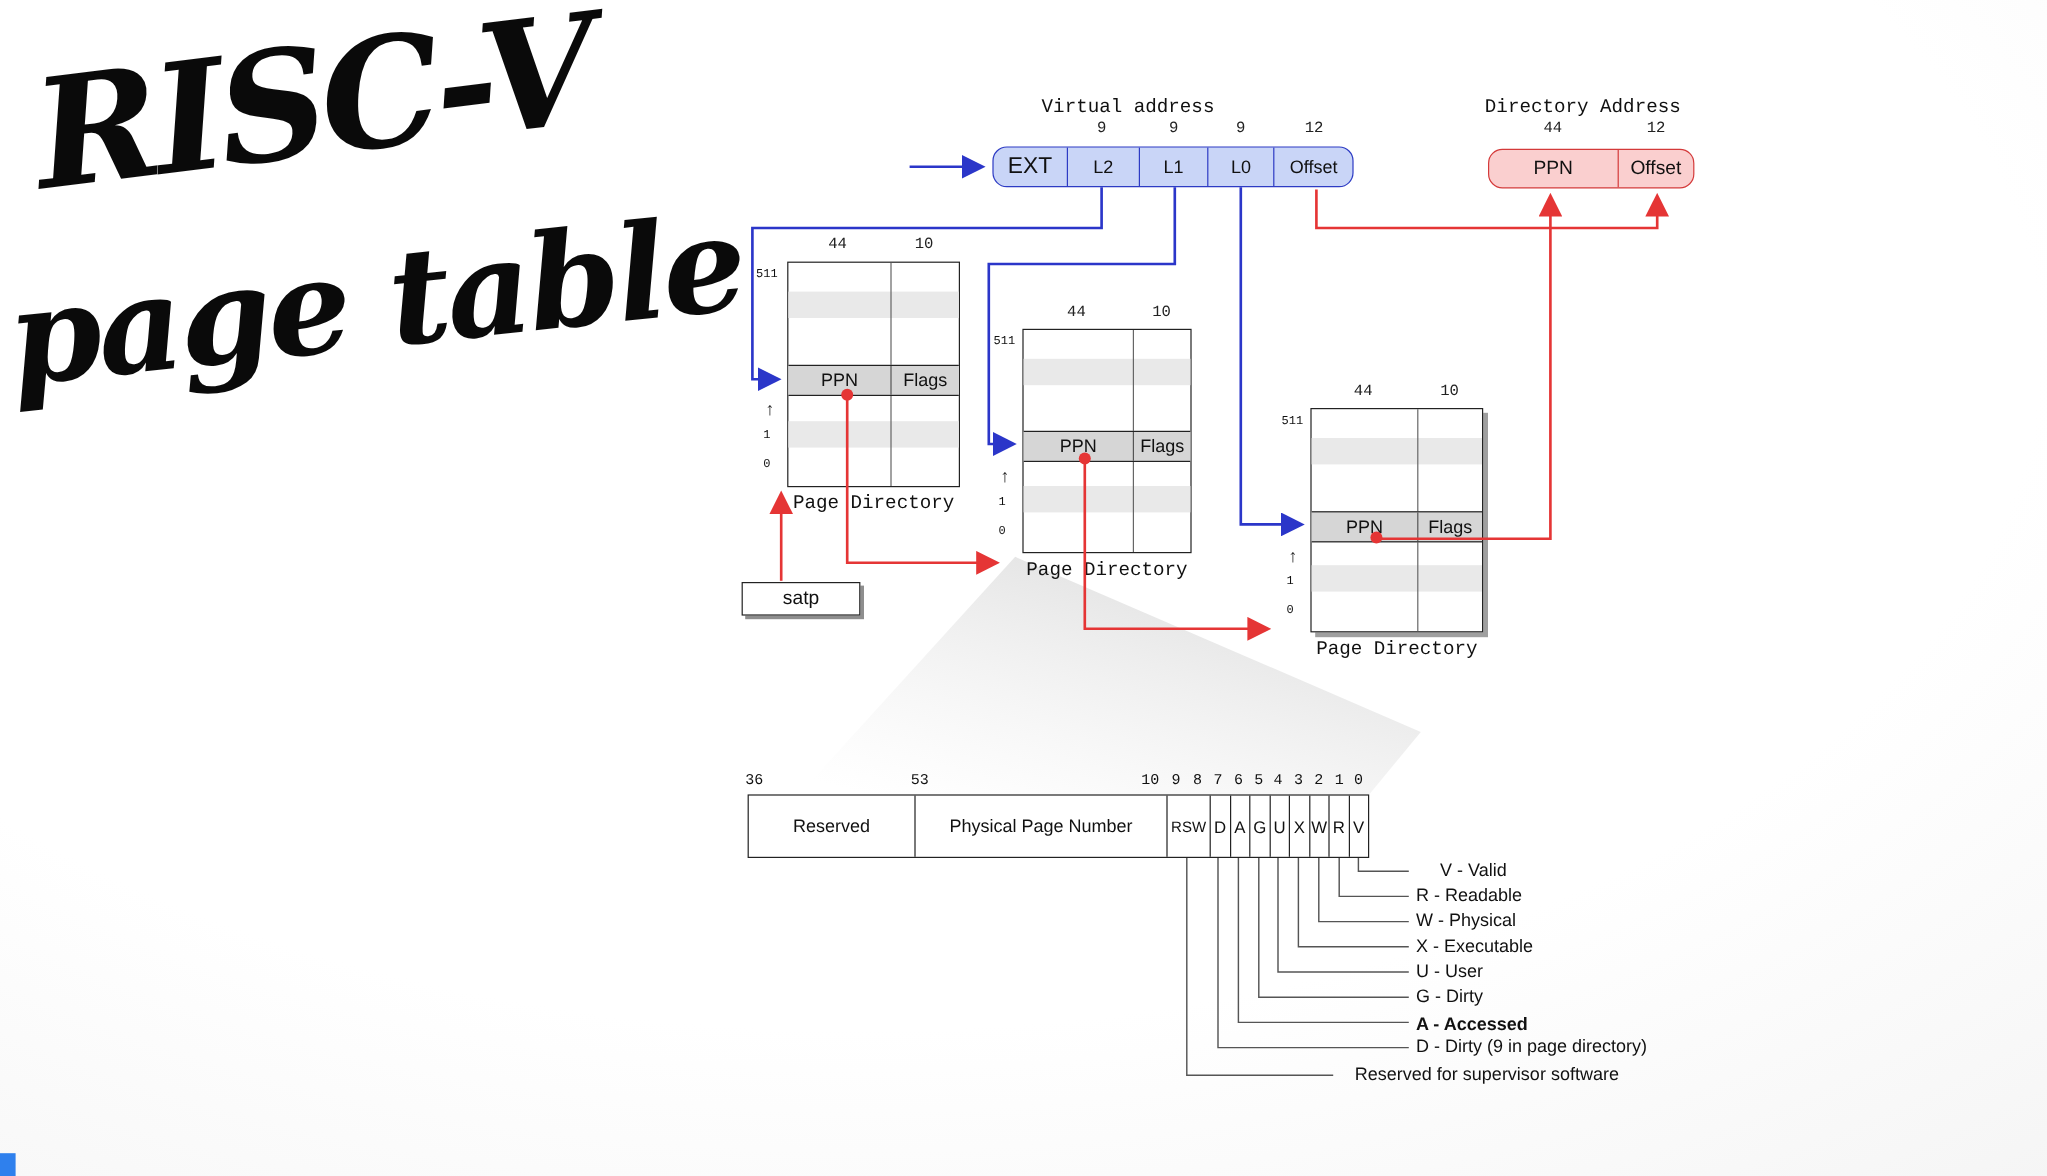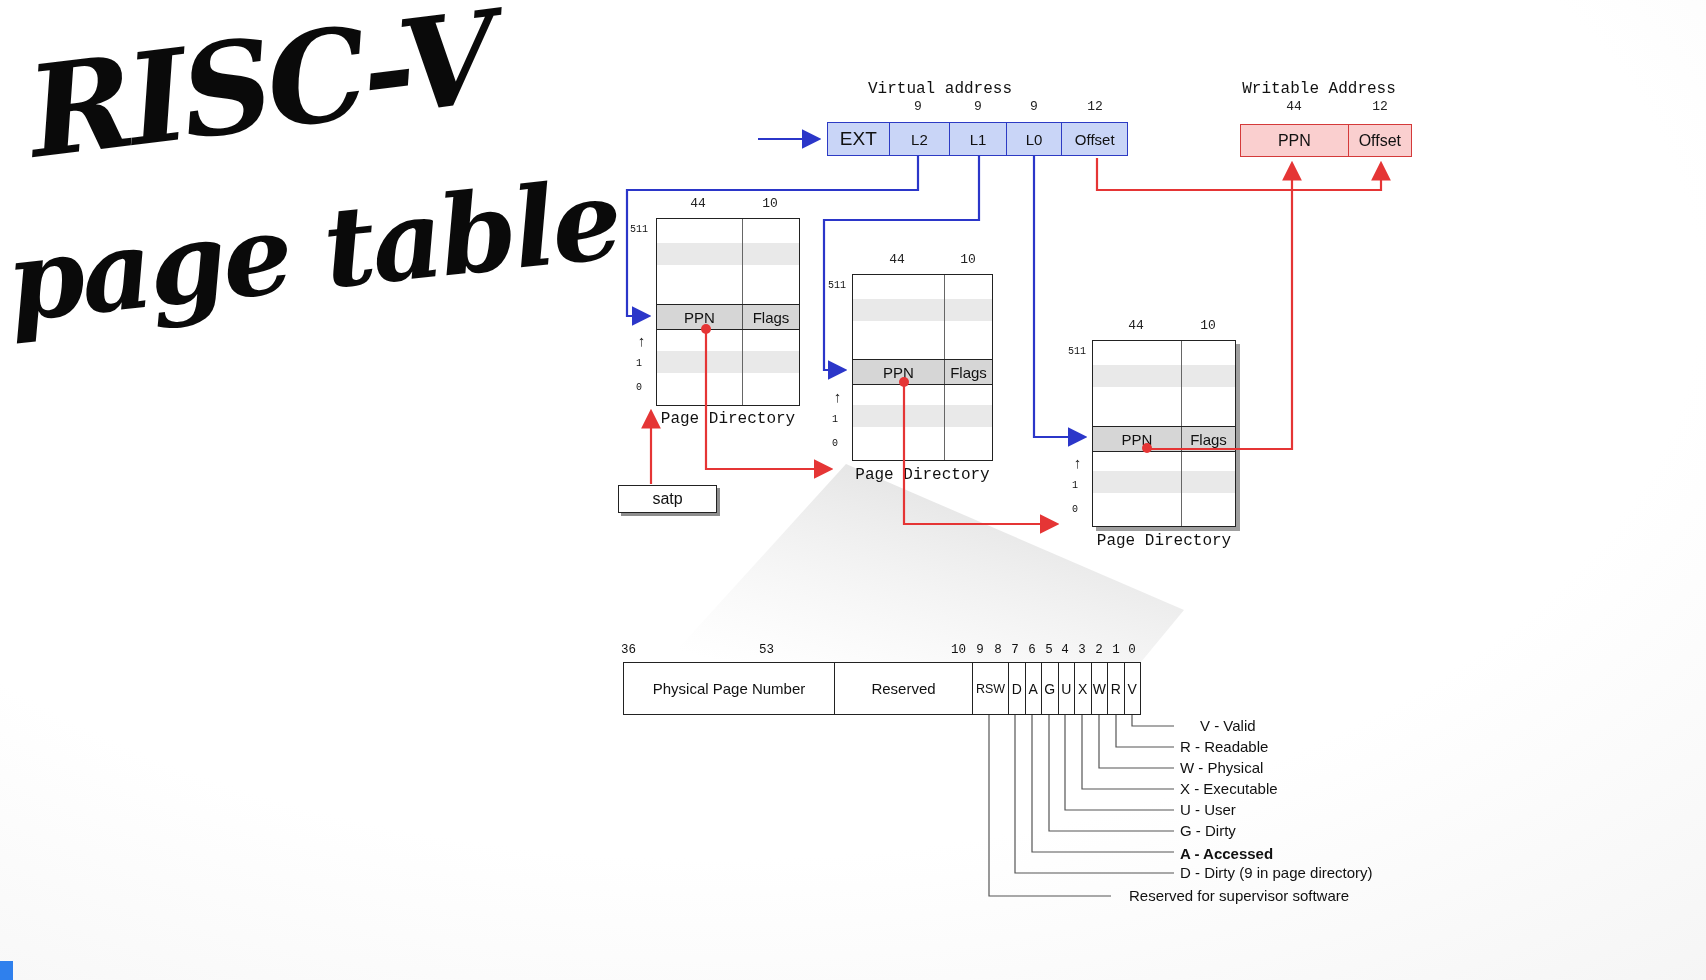--- a/index.html
+++ b/index.html
@@ -14,21 +14,21 @@
   .bits{font-size:13px;text-align:center;color:#222;}
   .t-right{text-align:right;}
   .t-center{text-align:center;}
 
   
   .hand{position:absolute;font-family:"DejaVu Serif",serif;font-style:italic;color:#0a0a0a;line-height:1;}
   .hand1{left:28px;top:22px;font-size:126px;transform:rotate(-7deg);letter-spacing:-5px;font-weight:600;}
   .hand2{left:6px;top:196px;font-size:110px;transform:rotate(-6deg);letter-spacing:-3px;font-weight:600;}
 
   
-  .addr-box{position:absolute;display:flex;box-sizing:border-box;}
+  .addr-box{position:absolute;display:flex;box-sizing:border-box;border-radius:12px;}
   .addr-box .cell{display:flex;align-items:center;justify-content:center;box-sizing:border-box;font-size:15px;}
   .va{background:var(--va-fill,#c9d5f7);border:1.6px solid var(--va-stroke,#2d3bc4);}
   .va .cell{border-left:1.4px solid var(--va-stroke,#2d3bc4);}
   .va .cell:first-child{border-left:none;font-size:19px;}
   .pa{background:var(--pa-fill,#facfcf);border:1.6px solid var(--pa-stroke,#d43a3a);}
   .pa .cell{border-left:1.4px solid var(--pa-stroke,#d43a3a);font-size:16px;}
   .pa .cell:first-child{border-left:none;}
 
   
   .pd-box{position:absolute;background:#ffffff;border:1.5px solid #222;box-sizing:border-box;}
@@ -89,21 +89,21 @@
   <div class="lbl bits" style="left:1014px;top:99px;width:40px;">9</div>
   <div class="lbl bits" style="left:1075px;top:99px;width:40px;">12</div>
   <div class="addr-box va" style="left:827px;top:122px;width:301px;height:34px;">
     <div class="cell" style="width:61px;">EXT</div>
     <div class="cell" style="width:61px;">L2</div>
     <div class="cell" style="width:57px;">L1</div>
     <div class="cell" style="width:56px;">L0</div>
     <div class="cell" style="width:66px;">Offset</div>
   </div>
 
-  <div class="lbl title" style="left:1219px;top:80px;width:200px;">Writable Address</div>
+  <div class="lbl title" style="left:1219px;top:80px;width:200px;">Directory Address</div>
   <div class="lbl bits" style="left:1274px;top:99px;width:40px;">44</div>
   <div class="lbl bits" style="left:1360px;top:99px;width:40px;">12</div>
   <div class="addr-box pa" style="left:1240px;top:124px;width:172px;height:33px;">
     <div class="cell" style="width:108px;">PPN</div>
     <div class="cell" style="width:64px;">Offset</div>
   </div>
 
   <div class="lbl bits" style="left:678px;top:196px;width:40px;">44</div>
   <div class="lbl bits" style="left:750px;top:196px;width:40px;">10</div>
   <div class="lbl pd-idx t-right" style="left:608px;top:224px;width:40px;">511</div>
@@ -165,22 +165,22 @@
   <div class="lbl bitpos t-center" style="left:999px;top:643px;width:32px;">7</div>
   <div class="lbl bitpos t-center" style="left:1016px;top:643px;width:32px;">6</div>
   <div class="lbl bitpos t-center" style="left:1033px;top:643px;width:32px;">5</div>
   <div class="lbl bitpos t-center" style="left:1049px;top:643px;width:32px;">4</div>
   <div class="lbl bitpos t-center" style="left:1066px;top:643px;width:32px;">3</div>
   <div class="lbl bitpos t-center" style="left:1083px;top:643px;width:32px;">2</div>
   <div class="lbl bitpos t-center" style="left:1100px;top:643px;width:32px;">1</div>
   <div class="lbl bitpos t-center" style="left:1116px;top:643px;width:32px;">0</div>
 
   <div class="pte-box">
+    <div class="pcell" style="width:138px;">Reserved</div>
     <div class="pcell" style="width:210px;">Physical Page Number</div>
-    <div class="pcell" style="width:138px;">Reserved</div>
     <div class="pcell pte-rsw" style="width:36px;">RSW</div>
     <div class="pcell pte-bit">D</div>
     <div class="pcell pte-bit">A</div>
     <div class="pcell pte-bit">G</div>
     <div class="pcell pte-bit">U</div>
     <div class="pcell pte-bit">X</div>
     <div class="pcell pte-bit">W</div>
     <div class="pcell pte-bit">R</div>
     <div class="pcell pte-bit">V</div>
   </div>

